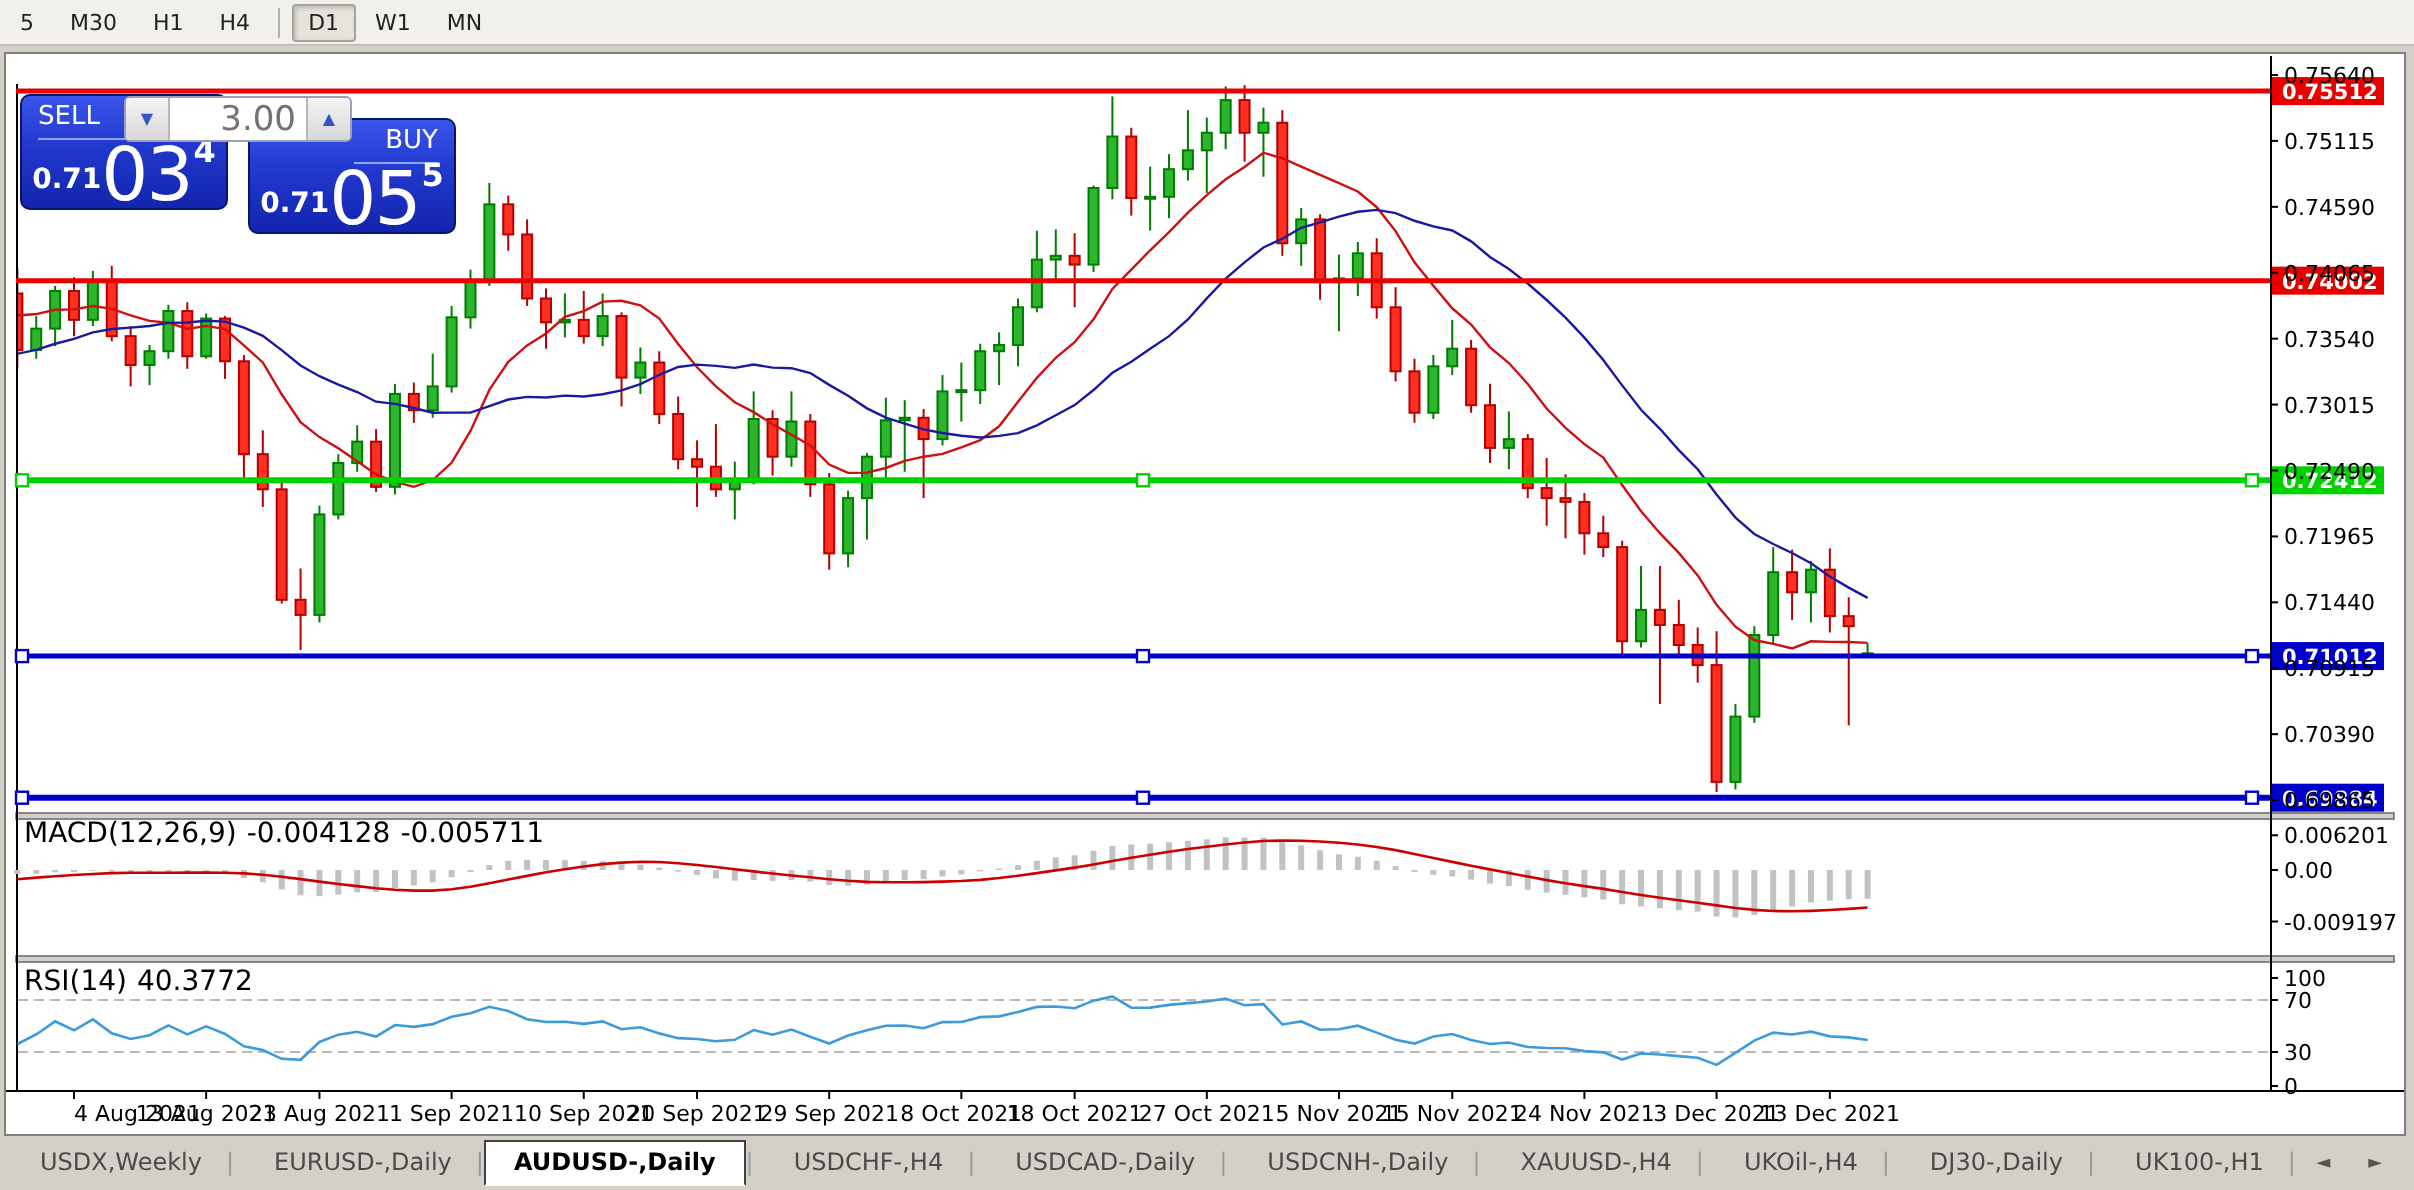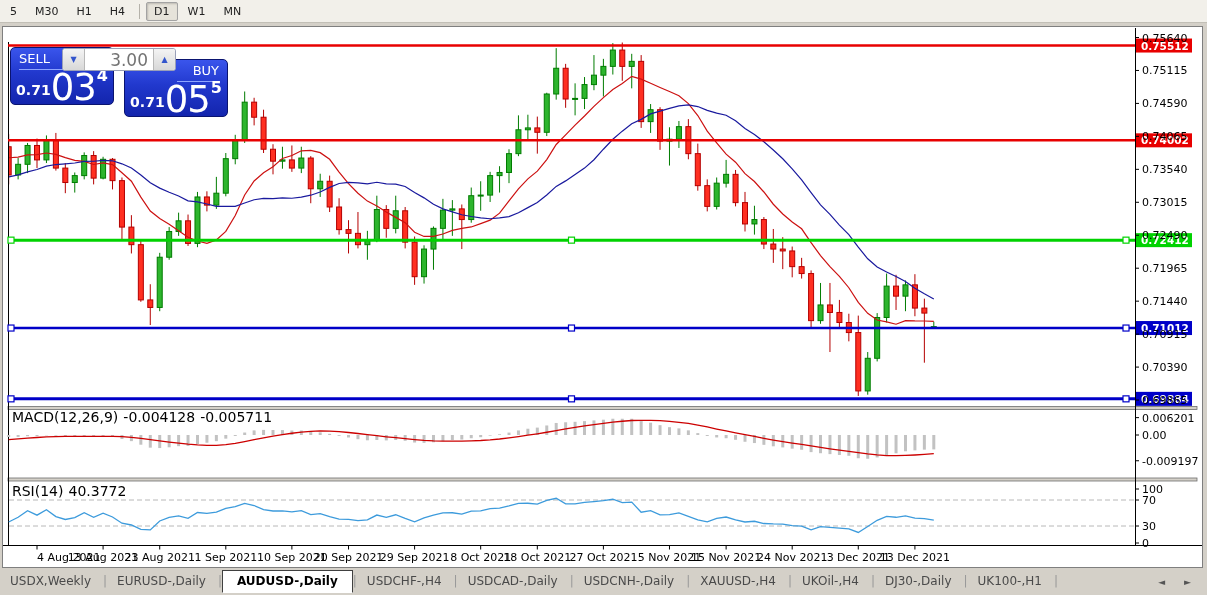--- a/index.html
+++ b/index.html
@@ -37,21 +37,21 @@
   .tp-vol{position:absolute;left:52px;top:1px;width:114px;height:23px;z-index:7;background:#fff;
     border:1px solid #9aa0b8;border-radius:3px;display:flex;box-sizing:border-box;overflow:hidden;}
   .tp-spin{width:21px;background:linear-gradient(180deg,#f4f4f4,#d8d8d8);color:#3355cc;font-size:8px;
     display:flex;align-items:center;justify-content:center;cursor:default;}
   .tp-spin.dn{border-right:1px solid #b8b8b8;}
   .tp-spin.up{border-left:1px solid #b8b8b8;}
   .tp-vol-val{flex:1;font-size:17px;color:#737373;display:flex;align-items:center;justify-content:flex-end;padding-right:5px;}
   
   .tabbar{position:absolute;left:0;top:570px;width:1207px;height:22px;background:#d4d0c8;
     display:flex;align-items:flex-end;font-size:12px;color:#4a4a4a;}
-  .tab{padding:3px 12px 4px 10px;cursor:default;white-space:nowrap;}
+  .tab{padding:3px 12px 4px 20px;cursor:default;white-space:nowrap;}
   .tab.active{background:#fff;border:1px solid #404040;border-bottom:1px solid #fff;
     font-weight:bold;color:#000;padding:3px 14px 4px 14px;margin-bottom:-1px;}
   .tabsep{color:#999;padding-bottom:4px;}
   .tab-arrows{margin-left:auto;padding-right:8px;padding-bottom:5px;color:#555;font-size:9px;letter-spacing:8px;}
 </style>
 </head>
 <body>
 
 <div class="screen">
 

